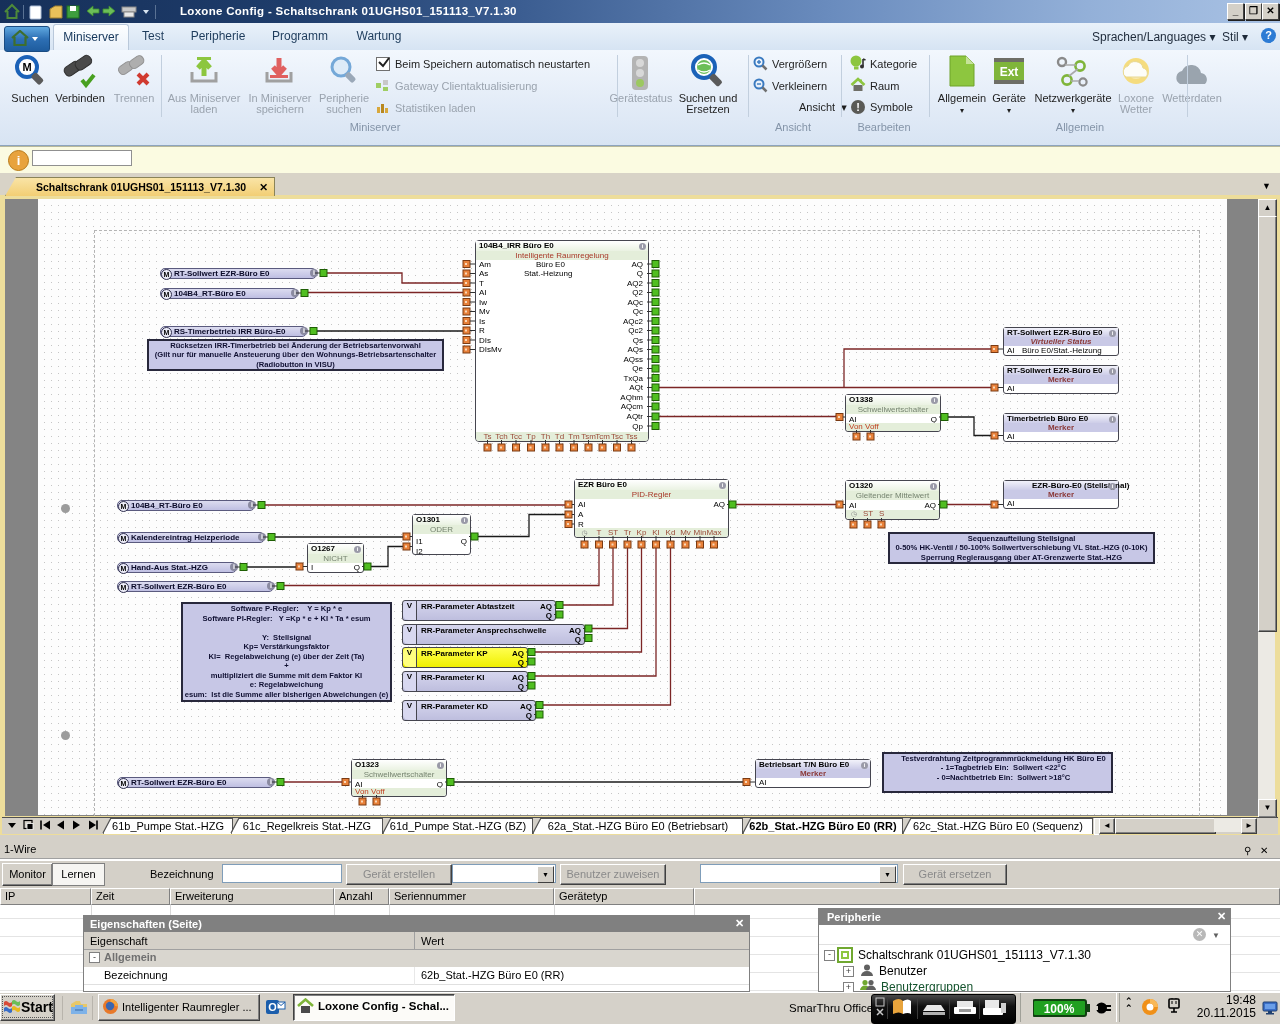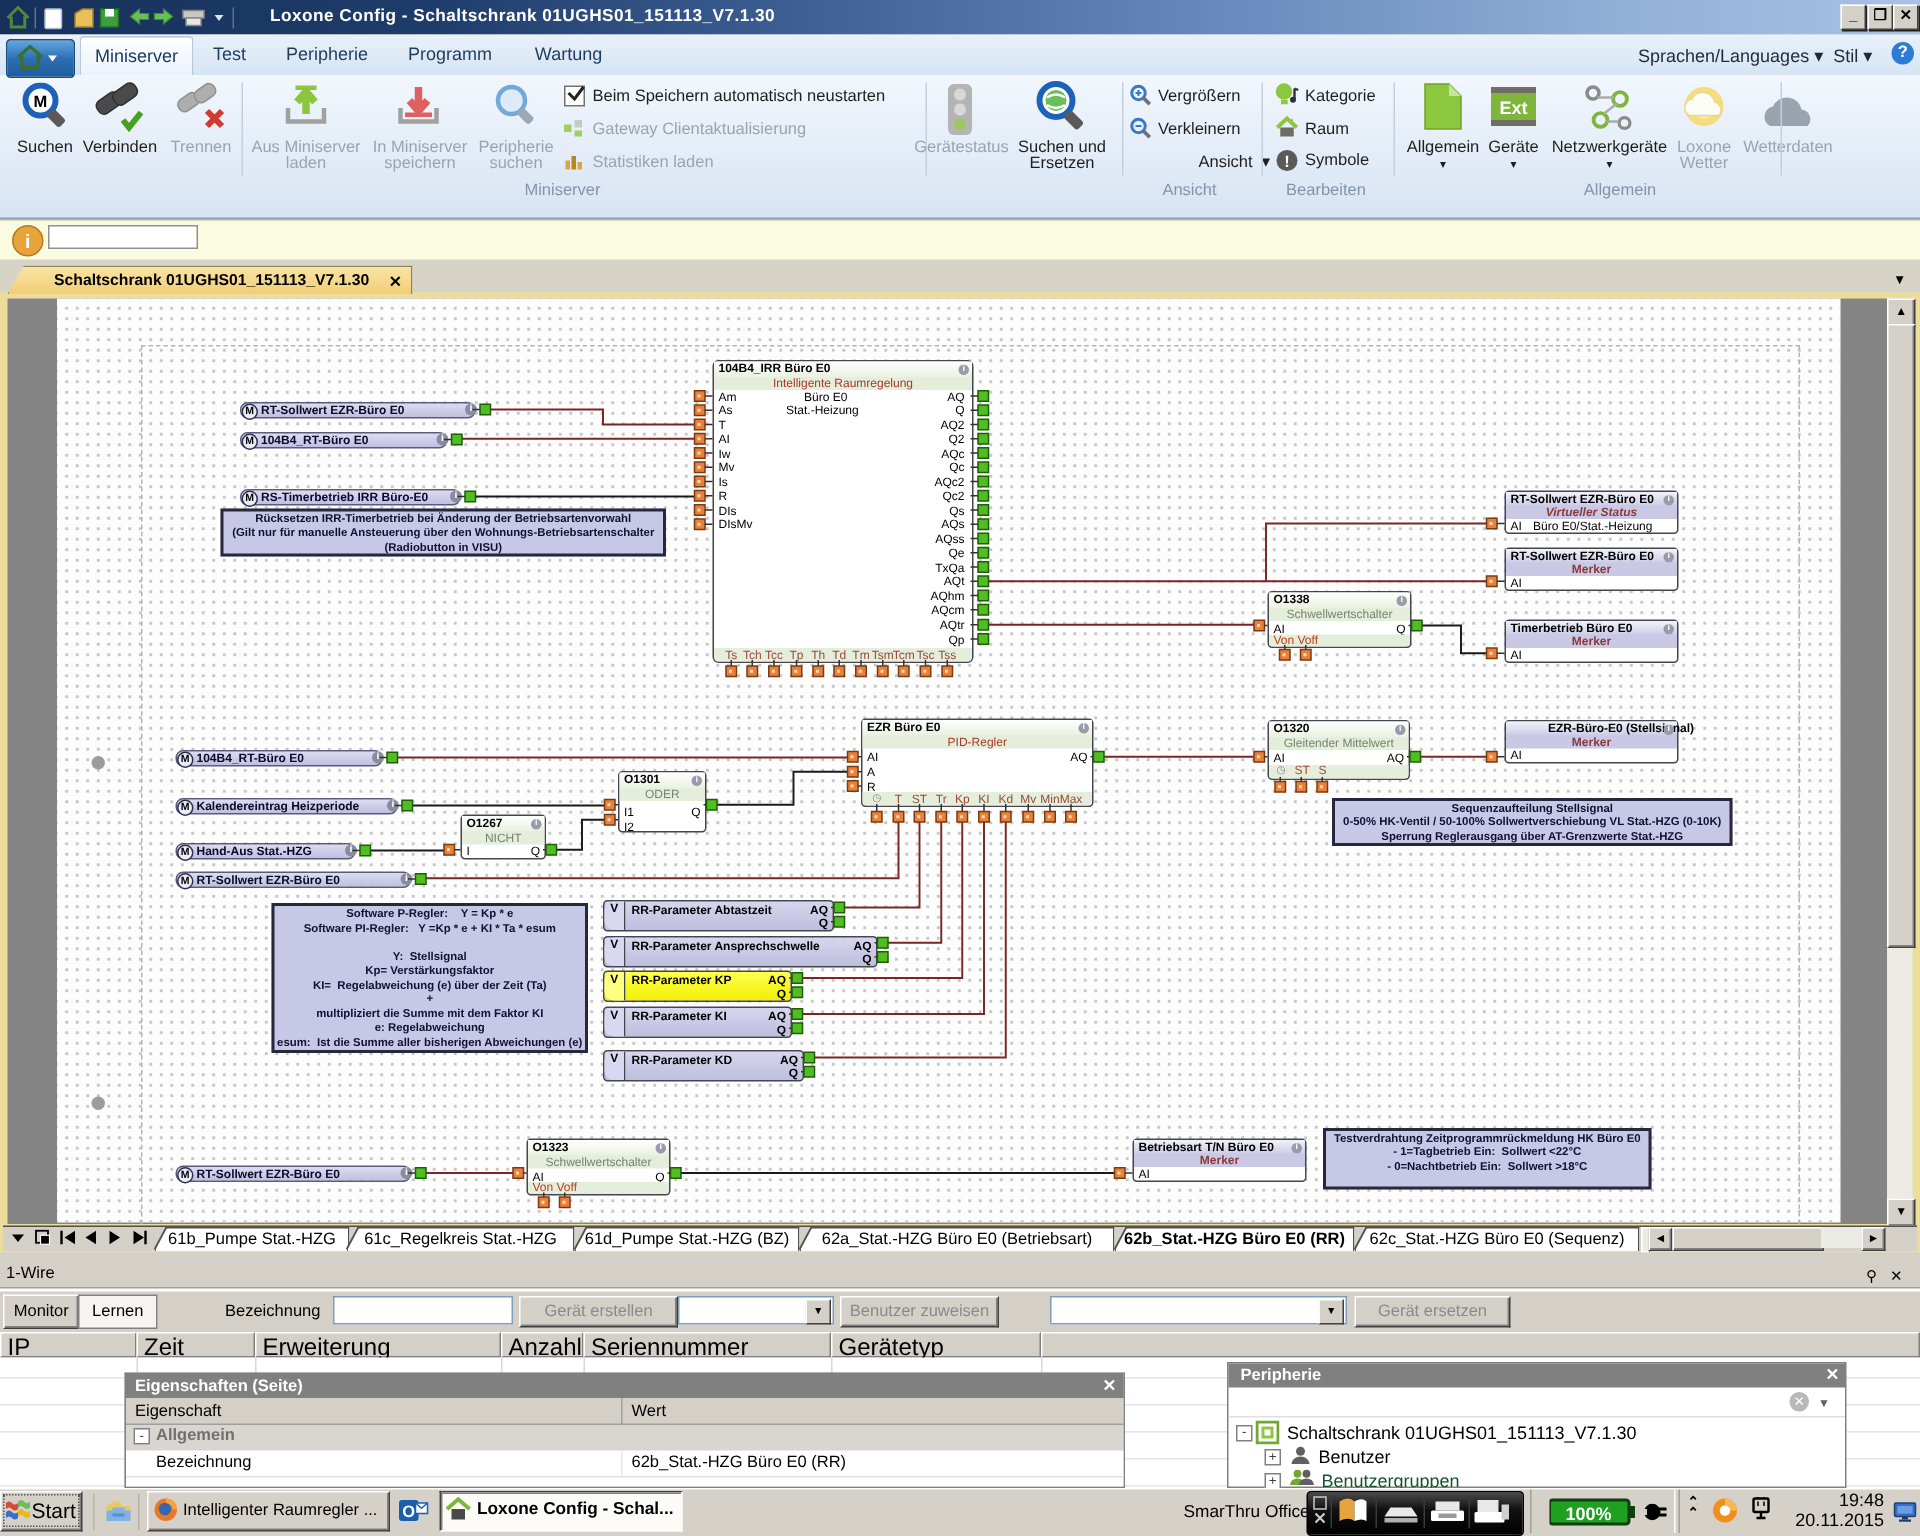--- a/index.html
+++ b/index.html
@@ -56,21 +56,21 @@
 .flbl{position:absolute;color:#9A4A38;font-size:8px;line-height:8px;white-space:nowrap;}
 .comment{position:absolute;background:#C7C7E6;border:2px solid #28283C;color:#101032;font-weight:bold;font-size:7.6px;text-align:center;white-space:nowrap;overflow:visible;}
 .rrblk{position:absolute;background:linear-gradient(#D6D6EE,#BEBEDE);border:1px solid #45454F;border-radius:3px;}
 .rrblk .v{position:absolute;left:0;top:0;bottom:0;width:13px;border-right:1px solid #45454F;border-radius:6px 0 0 6px;background:#D8D8F0;font-size:8px;font-weight:bold;text-align:center;color:#000;}
 .rrblk .n{position:absolute;left:18px;top:1px;font-size:8px;font-weight:bold;color:#000;white-space:nowrap;}
 .gdot{position:absolute;width:9px;height:9px;border-radius:50%;background:#9C9C9C;}
 
 #dockarea{left:0;top:835px;width:1280px;height:157px;background:#D4D0C8;}
 .btn3d{background:#D4D0C8;border:1px solid #fff;border-right-color:#404040;border-bottom-color:#404040;box-shadow:inset -1px -1px 0 #808080;font-size:11px;color:#000;text-align:center;}
 .btn3d.dis{color:#8A8A8A;}
-.hcell{position:absolute;top:0;height:17px;background:#D4D0C8;border:1px solid #fff;border-right-color:#808080;border-bottom-color:#808080;font-size:16px;color:#000;padding:1px 0 0 4px;box-sizing:border-box;}
+.hcell{position:absolute;top:0;height:17px;background:#D4D0C8;border:1px solid #fff;border-right-color:#808080;border-bottom-color:#808080;font-size:11px;color:#000;padding:1px 0 0 4px;box-sizing:border-box;}
 .panel-title{background:#808080;color:#fff;font-size:11px;font-weight:bold;}
 
 #taskbar{left:0;top:992px;width:1280px;height:32px;background:#D5D1C9;border-top:1px solid #fff;}
 .taskbtn{top:3px;height:25px;background:#D5D1C9;border:1px solid #fff;border-right-color:#404040;border-bottom-color:#404040;box-shadow:inset -1px -1px 0 #808080;font-size:12px;color:#000;}
 .taskbtn.pressed{background:#FCFBF8;border:1px solid #404040;border-right-color:#fff;border-bottom-color:#fff;box-shadow:inset 1px 1px 0 #808080;font-weight:bold;}
 </style></head>
 <body>
 <div id="stage">
 
 <div class="abs" id="titlebar"></div>
@@ -308,21 +308,21 @@
         <span class="i">i</span>
       </div>
 <div class="pill" style="left:117px;top:777px;width:155px;">
         <span class="m">M</span>
         <span class="t">RT-Sollwert EZR-Büro E0</span>
         <span class="i">i</span>
       </div>
 <div class="comment" style="left:147px;top:339px;width:293px;height:28px;line-height:9.3px;font-size:7.6px;">Rücksetzen IRR-Timerbetrieb bei Änderung der Betriebsartenvorwahl<br>(Gilt nur für manuelle Ansteuerung über den Wohnungs-Betriebsartenschalter<br>(Radiobutton in VISU)</div>
 <div class="comment" style="left:181px;top:602px;width:207px;height:96px;line-height:9.5px;font-size:7.6px;">Software P-Regler: &nbsp;&nbsp;&nbsp;Y = Kp * e<br>Software PI-Regler: &nbsp;&nbsp;Y =Kp * e + KI * Ta * esum<br>&nbsp;<br>Y: &nbsp;Stellsignal<br>Kp= Verstärkungsfaktor<br>KI= &nbsp;Regelabweichung (e) über der Zeit (Ta)<br>+<br>multipliziert die Summe mit dem Faktor KI<br>e: Regelabweichung<br>esum: &nbsp;Ist die Summe aller bisherigen Abweichungen (e)</div>
 <div class="comment" style="left:888px;top:532px;width:263px;height:28px;line-height:9.3px;font-size:7.6px;">Sequenzaufteilung Stellsignal<br>0-50% HK-Ventil / 50-100% Sollwertverschiebung VL Stat.-HZG (0-10K)<br>Sperrung Reglerausgang über AT-Grenzwerte Stat.-HZG</div>
-<div class="comment" style="left:882px;top:752px;width:215px;height:37px;line-height:9.3px;font-size:7.6px;">Testverdrahtung Zeitprogrammrückmeldung HK Büro E0<br>- 1=Tagbetrieb Ein: &nbsp;Sollwert &lt;22°C<br>- 0=Nachtbetrieb Ein: &nbsp;Sollwert &gt;18°C</div>
+<div class="comment" style="left:882px;top:752px;width:215px;height:37px;line-height:9.3px;font-size:7.6px;padding-left:12px;">Testverdrahtung Zeitprogrammrückmeldung HK Büro E0<br>- 1=Tagbetrieb Ein: &nbsp;Sollwert &lt;22°C<br>- 0=Nachtbetrieb Ein: &nbsp;Sollwert &gt;18°C</div>
 <div class="blk gb" style="left:475px;top:240px;width:172px;height:200px;border-radius:4px;">
         <div class="hdr">104B4_IRR Büro E0</div>
         <div class="inf">i</div>
         <div class="sub" style="top:10px;">Intelligente Raumregelung</div>
         <div class="footband" style="height:9px;"></div>
       </div>
 <div class="lbl" style="left:479px;top:259.5px;">Am</div>
 <div class="lbl" style="left:479px;top:269px;">As</div>
 <div class="lbl" style="left:479px;top:278.5px;">T</div>
 <div class="lbl" style="left:479px;top:288px;">AI</div>
@@ -891,21 +891,21 @@
 <div class="abs" id="taskbar"></div>
 <div id="task-items">
       <div class="abs taskbtn" style="left:0px;top:994px;width:53px;height:25px;"></div>
       <div class="abs" style="left:2px;top:996px;width:49px;height:20px;border:1px dotted #555;"></div>
       <svg class="abs" style="left:3px;top:998px;" width="18" height="18" viewBox="0 0 18 18">
         <path d="M1 5 q2 -2 4 0 q2 2 4 0 l0 4 q-2 2 -4 0 q-2 -2 -4 0 z" fill="#D84A38" transform="translate(0,-1)"></path>
         <path d="M9 4 q2 -2 4 0 q2 2 4 0 l0 4 q-2 2 -4 0 q-2 -2 -4 0 z" fill="#6CBE58" transform="translate(0,-1)"></path>
         <path d="M1 10 q2 -2 4 0 q2 2 4 0 l0 4 q-2 2 -4 0 q-2 -2 -4 0 z" fill="#3A6EC8"></path>
         <path d="M9 9 q2 -2 4 0 q2 2 4 0 l0 4 q-2 2 -4 0 q-2 -2 -4 0 z" fill="#E8B820"></path>
       </svg>
-      <div class="abs" style="left:21px;top:999px;font-size:14px;font-weight:normal;color:#000;">Start</div>
+      <div class="abs" style="left:21px;top:999px;font-size:14px;font-weight:bold;color:#000;">Start</div>
       <div class="abs" style="left:62px;top:996px;width:1px;height:24px;background:#B8B4AC;"></div>
       <svg class="abs" style="left:70px;top:1000px;" width="18" height="15">
         <path d="M1 4 l5 -3 h4 l1 3 h6 v10 h-16 z" fill="#E8C868"></path>
         <path d="M1 14 v-7 h4 v-2 h8 v2 h4 v7 z" fill="#7EB2E8"></path>
         <rect x="5" y="9" width="8" height="2" fill="#5A8EC8"></rect>
       </svg>
       <div class="abs" style="left:92px;top:996px;width:1px;height:24px;background:#B8B4AC;"></div>
       <div class="abs taskbtn" style="left:98px;top:994px;width:160px;height:25px;"></div>
       <svg class="abs" style="left:102px;top:998px;" width="17" height="17">
         <circle cx="8.5" cy="8.5" r="7.5" fill="#E8792A"></circle>

